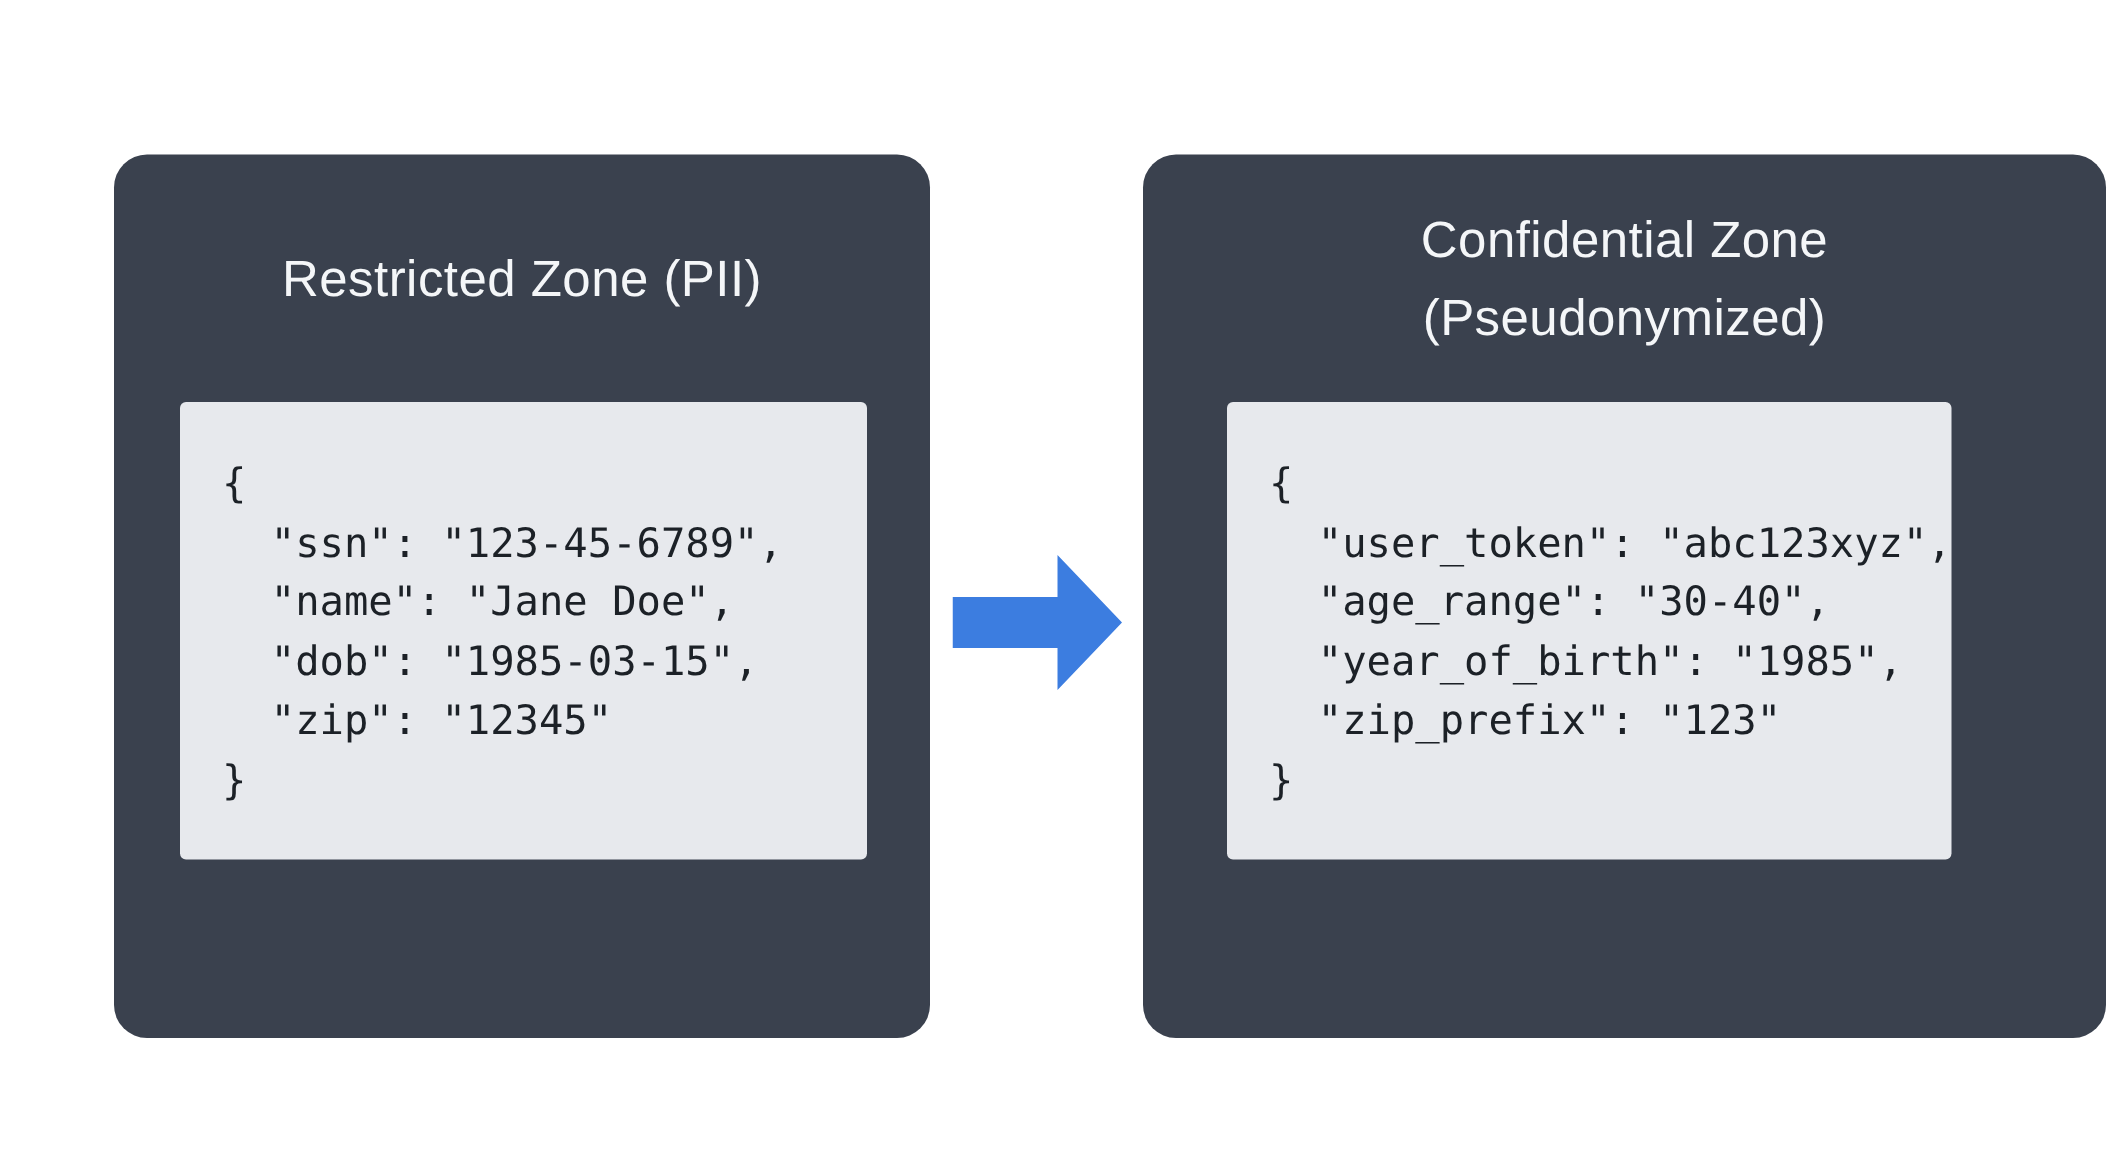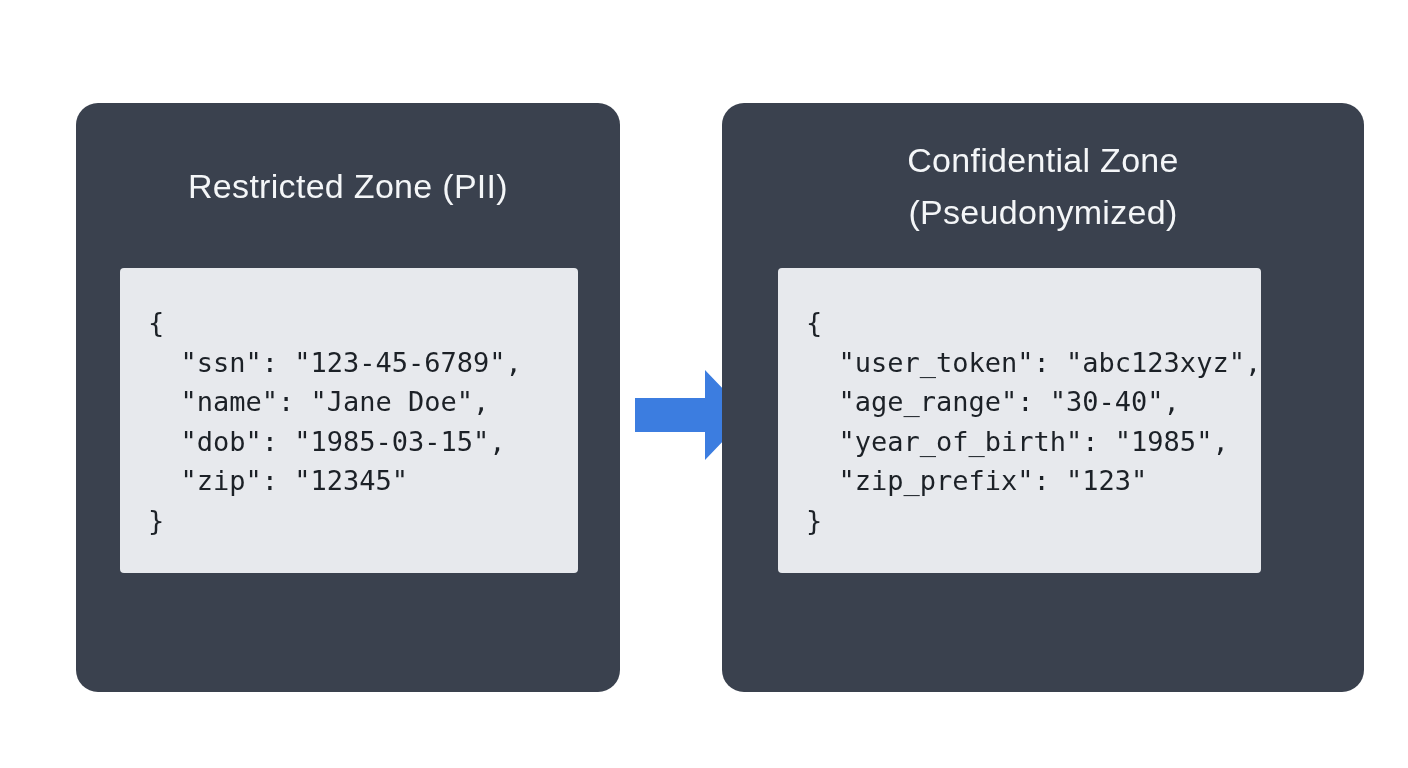--- a/index.html
+++ b/index.html
@@ -22,21 +22,21 @@
   }
   .panel {
     position: absolute;
     top: 103px;
     height: 589px;
     background: #3a414e;
     border-radius: 22px;
     box-sizing: border-box;
   }
   .panel.left  { left: 76px;  width: 544px; padding-left: 28px; }
-  .panel.right { left: 722px; width: 642px; text-decoration: underline; }
+  .panel.right { left: 762px; width: 642px; text-decoration: underline; }
 
   .title-area {
     position: absolute;
     left: 0; top: 0;
     width: 100%;
     height: 165px;
     display: flex;
     align-items: center;
     justify-content: center;
   }

